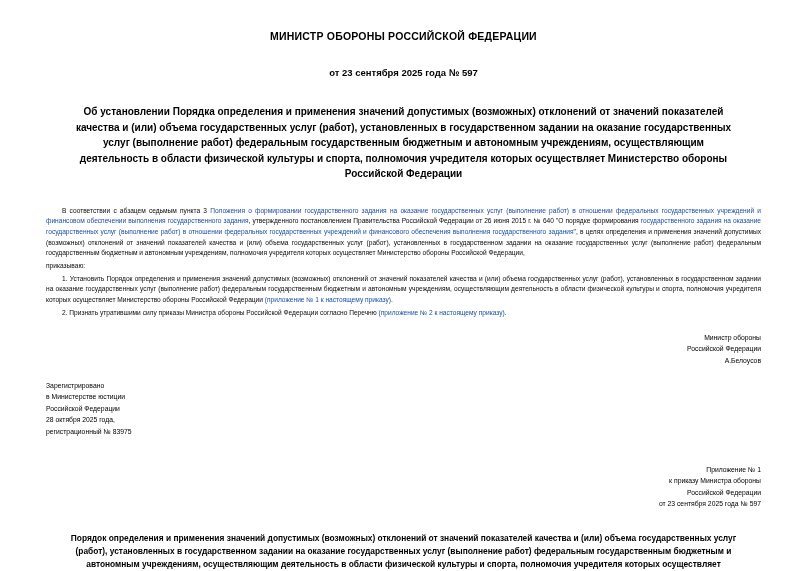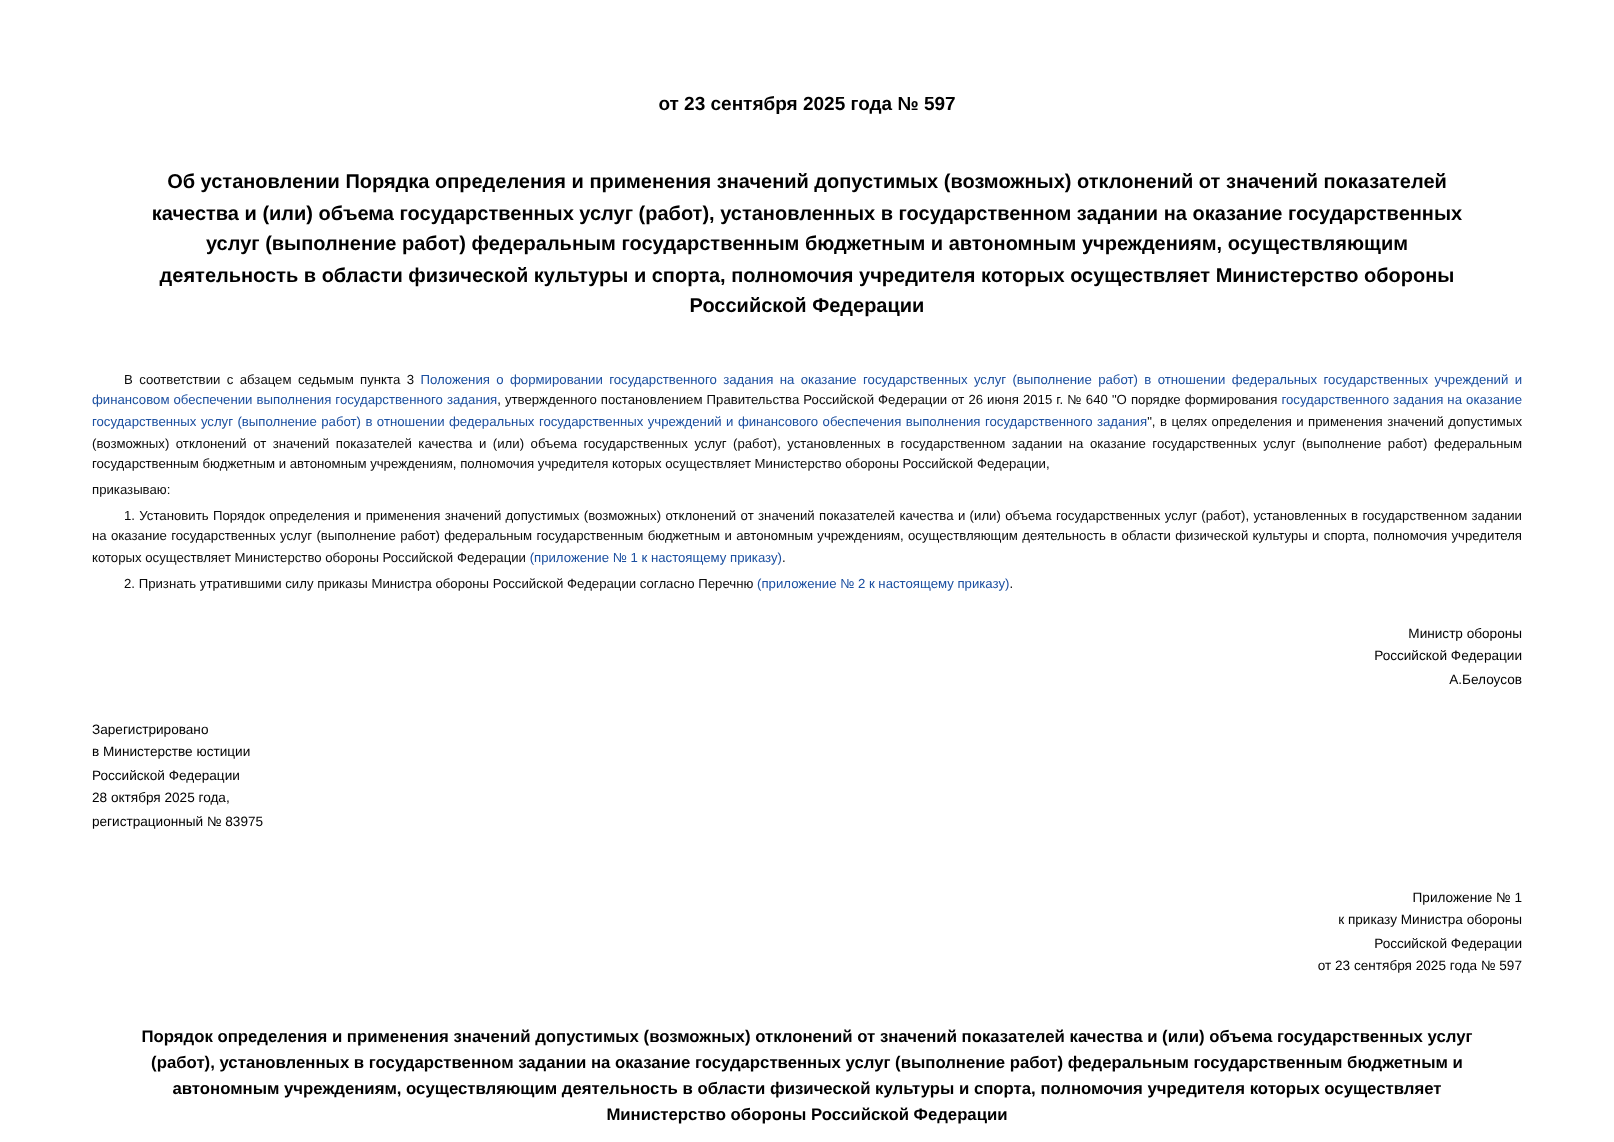--- a/index.html
+++ b/index.html
@@ -95,20 +95,21 @@
     line-height: 1.55;
     margin: 22px auto 0 auto;
     width: 94%;
   }
 </style>
 </head>
 <body>
 
 <div class="page">
 
+  <div class="doc-title">МИНИСТР ОБОРОНЫ РОССИЙСКОЙ ФЕДЕРАЦИИ</div>
 
 
   <div class="doc-date">от 23 сентября 2025 года № 597</div>
 
   <div class="doc-subject">Об установлении Порядка определения и применения значений допустимых (возможных) отклонений от значений показателей качества и (или) объема государственных услуг (работ), установленных в государственном задании на оказание государственных услуг (выполнение работ) федеральным государственным бюджетным и автономным учреждениям, осуществляющим деятельность в области физической культуры и спорта, полномочия учредителя которых осуществляет Министерство обороны Российской Федерации</div>
 
   <div class="body-block">
     <p class="indent">В соответствии с абзацем седьмым пункта 3 <span class="keyword">Положения о формировании государственного задания на оказание государственных услуг (выполнение работ) в отношении федеральных государственных учреждений и финансовом обеспечении выполнения государственного задания</span>, утвержденного постановлением Правительства Российской Федерации от 26 июня 2015 г. № 640 "О порядке формирования <span class="keyword">государственного задания на оказание государственных услуг (выполнение работ) в отношении федеральных государственных учреждений и финансового обеспечения выполнения государственного задания</span>", в целях определения и применения значений допустимых (возможных) отклонений от значений показателей качества и (или) объема государственных услуг (работ), установленных в государственном задании на оказание государственных услуг (выполнение работ) федеральным государственным бюджетным и автономным учреждениям, полномочия учредителя которых осуществляет Министерство обороны Российской Федерации,</p>
     <p class="tight">приказываю:</p>
     <p class="indent tight">1. Установить Порядок определения и применения значений допустимых (возможных) отклонений от значений показателей качества и (или) объема государственных услуг (работ), установленных в государственном задании на оказание государственных услуг (выполнение работ) федеральным государственным бюджетным и автономным учреждениям, осуществляющим деятельность в области физической культуры и спорта, полномочия учредителя которых осуществляет Министерство обороны Российской Федерации <span class="link">(приложение № 1 к настоящему приказу)</span>.</p>

